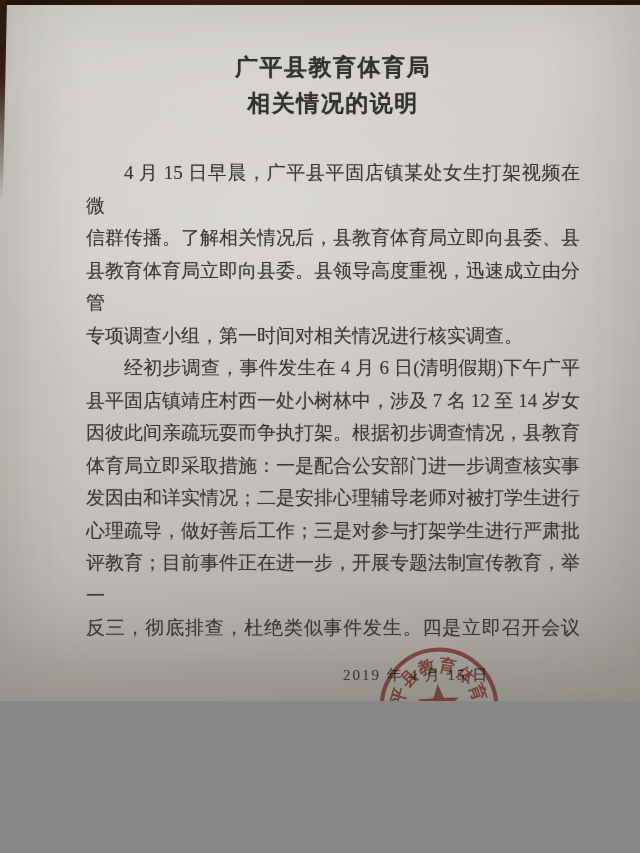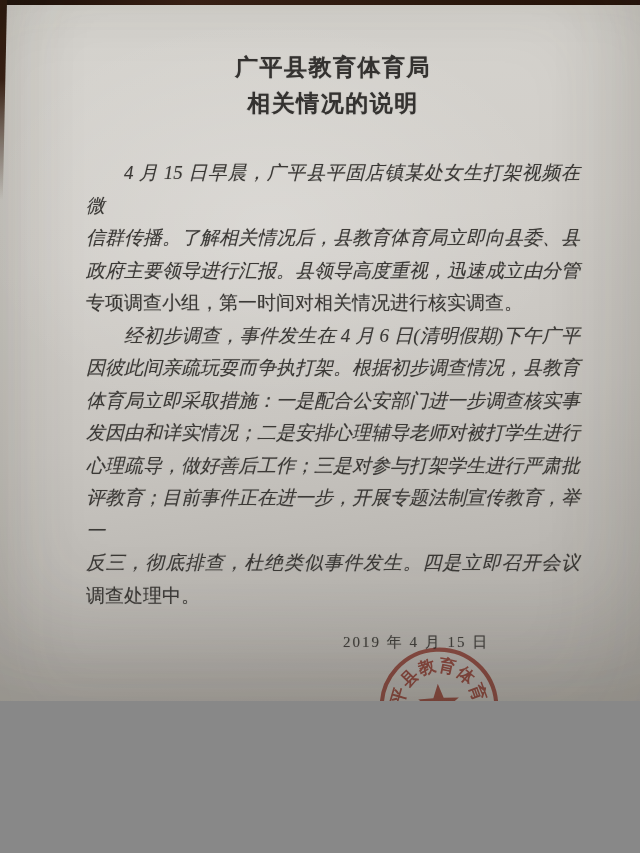--- a/index.html
+++ b/index.html
@@ -62,21 +62,20 @@
     line-height: 32.5px;
     color: #3b3936;
     text-shadow: 0 0 1px rgba(59,57,54,0.35);
   }
   .para .line {
     text-justify: inter-character;
   }
   .para .line.full {
     text-align: justify;
     text-align-last: justify;
-    font-style: italic;
   }
   .para .line:first-child {
     text-indent: 2em;
   }
   .date-line {
     margin-top: 21px;
     padding-left: 257px;
     font-size: 15px;
     letter-spacing: 2px;
     color: #403e3b;
@@ -105,32 +104,32 @@
 
     <div class="title">
       <div>广平县教育体育局</div>
       <div>相关情况的说明</div>
     </div>
 
     <div class="body-text">
         <div class="para">
           <div class="line full">4 月 15 日早晨，广平县平固店镇某处女生打架视频在微</div>
           <div class="line full">信群传播。了解相关情况后，县教育体育局立即向县委、县</div>
-          <div class="line full">政府主要领导进行汇报。县领导高度重视，迅速成立由分管</div>
+          <div class="line full">县教育体育局立即向县委。县领导高度重视，迅速成立由分管</div>
           <div class="line">专项调查小组，第一时间对相关情况进行核实调查。</div>
         </div>
         <div class="para">
           <div class="line full">经初步调查，事件发生在 4 月 6 日(清明假期)下午广平</div>
+          <div class="line full">县平固店镇靖庄村西一处小树林中，涉及 7 名 12 至 14 岁女</div>
           <div class="line full">因彼此间亲疏玩耍而争执打架。根据初步调查情况，县教育</div>
           <div class="line full">体育局立即采取措施：一是配合公安部门进一步调查核实事</div>
           <div class="line full">发因由和详实情况；二是安排心理辅导老师对被打学生进行</div>
           <div class="line full">心理疏导，做好善后工作；三是对参与打架学生进行严肃批</div>
           <div class="line full">评教育；目前事件正在进一步，开展专题法制宣传教育，举一</div>
           <div class="line full">反三，彻底排查，杜绝类似事件发生。四是立即召开会议</div>
-          <div class="line">调查处理中。</div>
         </div>
       </div>
 
     <div class="date-line">2019 年 4 月 15 日</div>
 
   </div>
 
   <svg class="stamp" viewBox="0 0 200 200" xmlns="http://www.w3.org/2000/svg" aria-hidden="true">
     <g transform="rotate(-3 100 100)" fill="none">
       <circle cx="100" cy="100" r="91" stroke="#b9493b" stroke-width="6.5" opacity="0.92"></circle>

